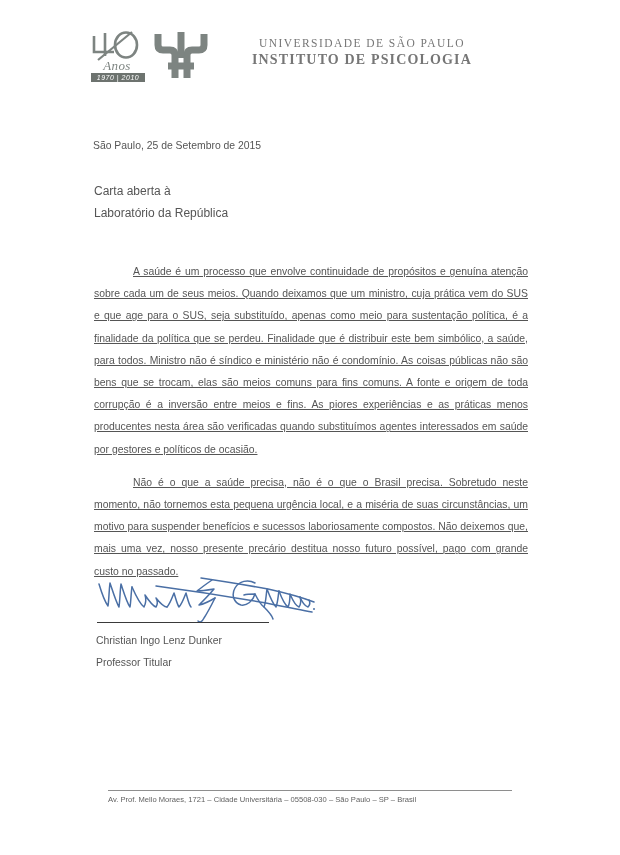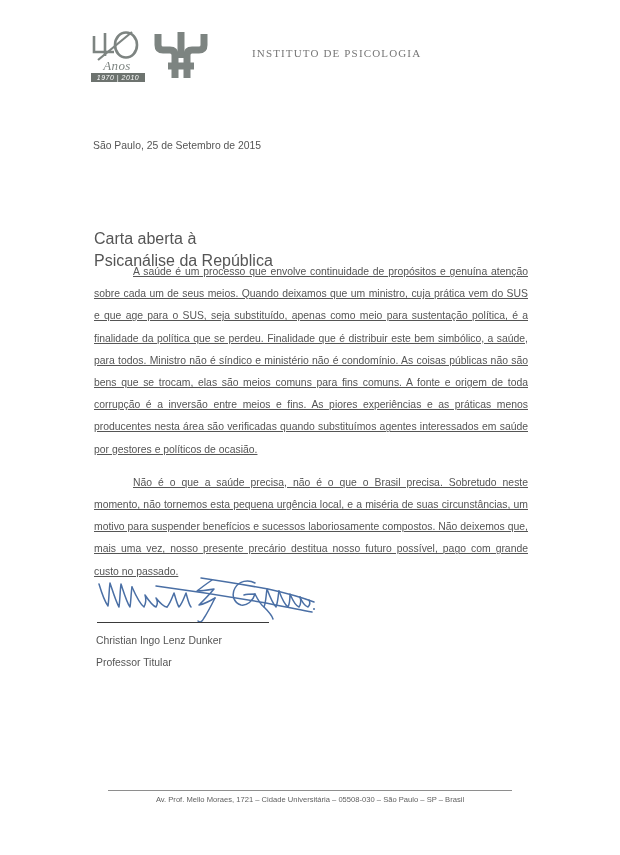--- a/index.html
+++ b/index.html
@@ -59,45 +59,45 @@
     font-family: "Liberation Serif", serif;
     color: #767676;
   }
   .inst-line1 {
     font-size: 11.5px;
     letter-spacing: 1.45px;
     white-space: nowrap;
     line-height: 1.25;
   }
   .inst-line2 {
-    font-size: 11px;
+    font-size: 14px;
     letter-spacing: 1.15px;
     white-space: nowrap;
     line-height: 1.3;
-    margin-top: 10px;
+    margin-top: 1px;
+    font-weight: bold;
   }
 
   
   .date-line {
     position: absolute;
     left: 93px;
     top: 140px;
     font-size: 10.4px;
     color: #555555;
     white-space: nowrap;
   }
 
   .addressee {
     position: absolute;
     left: 94px;
     top: 180px;
-    font-size: 16px;
+    font-size: 12px;
     color: #555555;
     line-height: 22px;
-    margin-top: 48px;
   }
   .addressee div { white-space: nowrap; }
 
   .letter-body {
     position: absolute;
     left: 94px;
     top: 261px;
     width: 434px;
   }
   .para {
@@ -144,21 +144,21 @@
     line-height: 21.5px;
   }
   .sig-names div { white-space: nowrap; }
 
   
   .footer {
     position: absolute;
     left: 108px;
     top: 790px;
     width: 404px;
-    text-align: center;
+    text-align: left;
   }
   .footer-rule {
     border-top: 1px solid #8e8e8e;
     width: 100%;
     height: 0;
     margin-bottom: 3px;
   }
   .footer-text {
     font-family: "Liberation Sans", sans-serif;
     font-size: 7.6px;
@@ -193,29 +193,30 @@
         <g fill="none" stroke="#7d8481" stroke-width="7" stroke-linecap="butt">
           <path d="M6 6 L6 17 Q6 22 11 22 L18 22 Q23 22 23 27 L23 50"></path>
           <path d="M52 6 L52 17 Q52 22 47 22 L40 22 Q35 22 35 27 L35 50"></path>
           <path d="M29 4 L29 30"></path>
           <path d="M16 38 L42 38"></path>
         </g>
       </svg>
     </div>
 
     <div class="institution">
+      <div class="inst-line1">UNIVERSIDADE DE SÃO PAULO</div>
       <div class="inst-line2">INSTITUTO DE PSICOLOGIA</div>
     </div>
   </div>
 
   <div class="date-line">São Paulo, 25 de Setembro de 2015</div>
 
   <div class="addressee">
     <div>Carta aberta à</div>
-    <div>Psicanálise da República</div>
+    <div>Laboratório da República</div>
   </div>
 
   <div class="letter-body">
     <p class="para">A saúde é um processo que envolve continuidade de propósitos e genuína atenção sobre cada um de seus meios. Quando deixamos que um ministro, cuja prática vem do SUS e que age para o SUS, seja substituído, apenas como meio para sustentação política, é a finalidade da política que se perdeu. Finalidade que é distribuir este bem simbólico, a saúde, para todos. Ministro não é síndico e ministério não é condomínio. As coisas públicas não são bens que se trocam, elas são meios comuns para fins comuns. A fonte e origem de toda corrupção é a inversão entre meios e fins. As piores experiências e as práticas menos producentes nesta área são verificadas quando substituímos agentes interessados em saúde por gestores e políticos de ocasião.</p>
     <p class="para">Não é o que a saúde precisa, não é o que o Brasil precisa. Sobretudo neste momento, não tornemos esta pequena urgência local, e a miséria de suas circunstâncias, um motivo para suspender benefícios e sucessos laboriosamente compostos. Não deixemos que, mais uma vez, nosso presente precário destitua nosso futuro possível, pago com grande custo no passado.</p>
   </div>
 
   <div class="signature-block">
 
     <div class="sig-ink">

